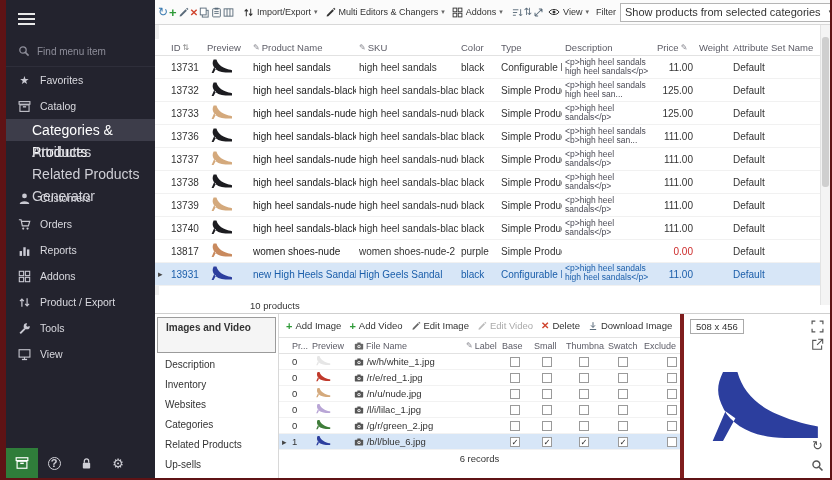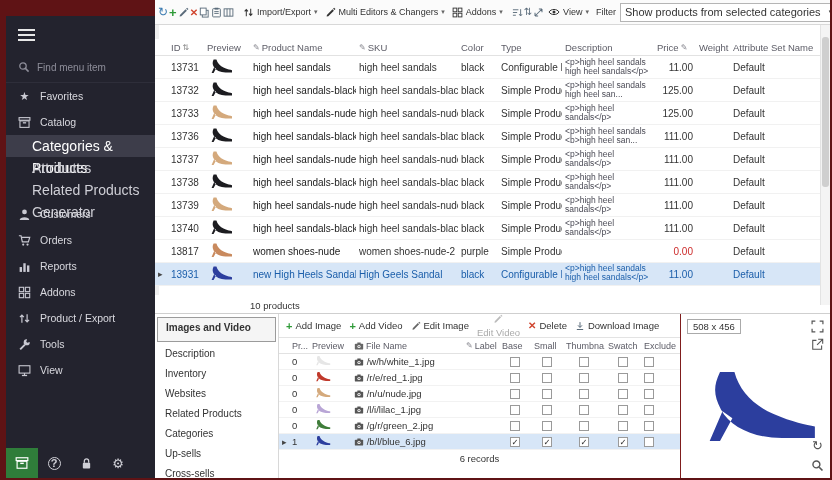--- a/index.html
+++ b/index.html
@@ -2,21 +2,21 @@
 <html><head>
 <meta charset="utf-8">
 <style>
   * { box-sizing: border-box; margin: 0; padding: 0; }
   html,body { width:832px; height:480px; overflow:hidden; font-family:"Liberation Sans",sans-serif; font-size:10px; color:#333; }
   #frame { position:absolute; inset:0; width:832px; height:480px; background:#5f1315; }
   svg.ic { display:inline-block; vertical-align:middle; }
   .glyph { display:inline-block; line-height:1; }
 
   
-  #sidebar { position:absolute; left:6px; top:16px; bottom:2px; width:149px; background:#23232e; color:#d9d9df; overflow:hidden; }
+  #sidebar { position:absolute; left:6px; top:0; bottom:2px; width:149px; background:#23232e; color:#d9d9df; overflow:hidden; }
   .burger { padding:10px 12px 8px 12px; cursor:pointer; }
   .burger span { display:block; width:17px; height:2px; background:#e8e8e8; margin:3px 0; }
   .side-search { display:flex; align-items:center; gap:7px; padding:9px 12px; color:#8d8d99; border-bottom:1px solid #2e2e3a; }
   .menu-item { display:flex; align-items:center; gap:9px; height:26px; padding:0 12px; font-size:10.5px; cursor:pointer; }
   .menu-item .glyph { width:13px; text-align:center; color:#c9c9d2; font-size:11px; }
   .menu-item svg.ic { color:#c9c9d2; }
   .sub-item { height:22px; line-height:22px; padding-left:26px; font-size:14px; color:#cfcfd6; cursor:pointer; }
   .sub-item.selected { background:#3d3d4a; color:#ffffff; }
   .side-bottom { position:absolute; bottom:0; left:0; right:0; height:30px; display:flex; align-items:center; }
   .sb-btn { width:32px; height:30px; display:flex; align-items:center; justify-content:center; color:#cfcfd6; cursor:pointer; }
@@ -60,39 +60,39 @@
   #grid-footer { position:absolute; top:300px; left:95px; font-size:9.5px; color:#333; }
   #vscroll { position:absolute; top:25px; right:0; width:10px; height:280px; background:#f4f4f4; border-left:1px solid #e3e3e3; }
   #vscroll .thumb { margin:12px 1px 0 1px; height:150px; background:#cfcfcf; border-radius:3px; }
   #left-strip { position:absolute; top:25px; left:0; width:4px; height:270px; background:#efefef; }
   #left-strip .handle { margin-top:205px; height:26px; background:#c9c9c9; }
 
   
   #bottom { position:absolute; left:0; right:0; bottom:0; top:313px; border-top:1px solid #cfcfcf; background:#fff; display:flex; }
   #tabs { width:124px; flex:none; border-right:1px solid #d8d8d8; padding-top:3px; }
   .tab { height:20px; line-height:20px; padding-left:10px; font-size:10px; color:#333; cursor:pointer; }
-  .tab.selected { border:1px solid #9b9b9b; background:#f5f5f5; font-weight:bold; margin:0 2px 2px 2px; padding-left:8px; height:25px; line-height:19px; }
+  .tab.selected { border:1px solid #9b9b9b; background:#f5f5f5; font-weight:bold; margin:0 2px 2px 2px; padding-left:8px; height:36px; line-height:19px; }
 
   #img-panel { flex:1; min-width:0; display:flex; flex-direction:column; }
   #img-toolbar { display:flex; align-items:center; gap:4px; height:24px; border-bottom:1px solid #e3e3e3; padding:0 5px; white-space:nowrap; overflow:hidden; }
   .it-btn { display:flex; align-items:center; gap:3px; font-size:9.5px; color:#333; cursor:pointer; padding:2px 2px; }
-  .it-btn.disabled { color:#aaa; cursor:default;flex-direction:column; }
+  .it-btn.disabled { color:#aaa; cursor:default; }
   .ig-h { display:flex; align-items:center; height:16px; border-bottom:1px solid #e2e2e2; font-size:9px; color:#5c5c66; }
   .ig-h .cell { display:flex; align-items:center; gap:2px; }
   .i-ar{width:10px;flex:none;} .i-pos{width:20px;flex:none;} .i-prev{width:42px;flex:none;}
   .i-file{width:112px;flex:none;} .i-label{width:36px;flex:none;} .i-base{width:32px;flex:none;text-align:center;}
   .i-small{width:32px;flex:none;text-align:center;} .i-thumb{width:42px;flex:none;text-align:center;}
-  .i-swatch{width:36px;flex:none;text-align:center;} .i-excl{flex:1;text-align:left;}
+  .i-swatch{width:36px;flex:none;text-align:center;} .i-excl{flex:1;text-align:right;}
   .ig-r { display:flex; align-items:center; height:16px; border-bottom:1px solid #f2f2f2; font-size:9.5px; cursor:pointer; background:#fff; }
   .ig-r.sel { background:#d7e6f7; }
   .shoe-xs { width:20px; height:11px; }
   .cb { display:inline-block; width:10px; height:10px; border:1px solid #9a9a9a; background:#fff; font-size:8.5px; line-height:9px; text-align:center; color:#333; vertical-align:middle; }
   #img-footer { text-align:center; font-size:9.5px; color:#333; padding-top:3px; }
 
-  #preview { width:150px; flex:none; border-left:1px solid #7f1d1d; position:relative; background:#fff; }
+  #preview { width:150px; flex:none; border-left:4px solid #7f1d1d; position:relative; background:#fff; }
   #size-box { position:absolute; top:5px; left:6px; border:1px solid #aaa; padding:1px 5px; font-size:9.5px; color:#333; background:#fff; }
   .pv-ic { position:absolute; color:#555; cursor:pointer; }
   #pv-shoe { position:absolute; left:6px; top:32px; }
 </style>
 </head>
 <body>
 
 <svg width="0" height="0" style="position:absolute">
   <defs>
     <symbol id="sym-shoe" viewBox="0 0 32 20">
@@ -563,22 +563,22 @@
         <div class="thumb"></div>
       </div>
 
     <div id="bottom">
 
       <div id="tabs">
         <div class="tab selected">Images and Video</div>
         <div class="tab">Description</div>
         <div class="tab">Inventory</div>
         <div class="tab">Websites</div>
+        <div class="tab">Categories</div>
         <div class="tab">Related Products</div>
-        <div class="tab">Categories</div>
         <div class="tab">Up-sells</div>
         <div class="tab">Cross-sells</div>
 
       </div>
 
       <div id="img-panel">
         <div id="img-toolbar">
           <span class="it-btn">
               <span class="g-green" style="font-size:11px">+</span>
               <span>Add Image</span>

